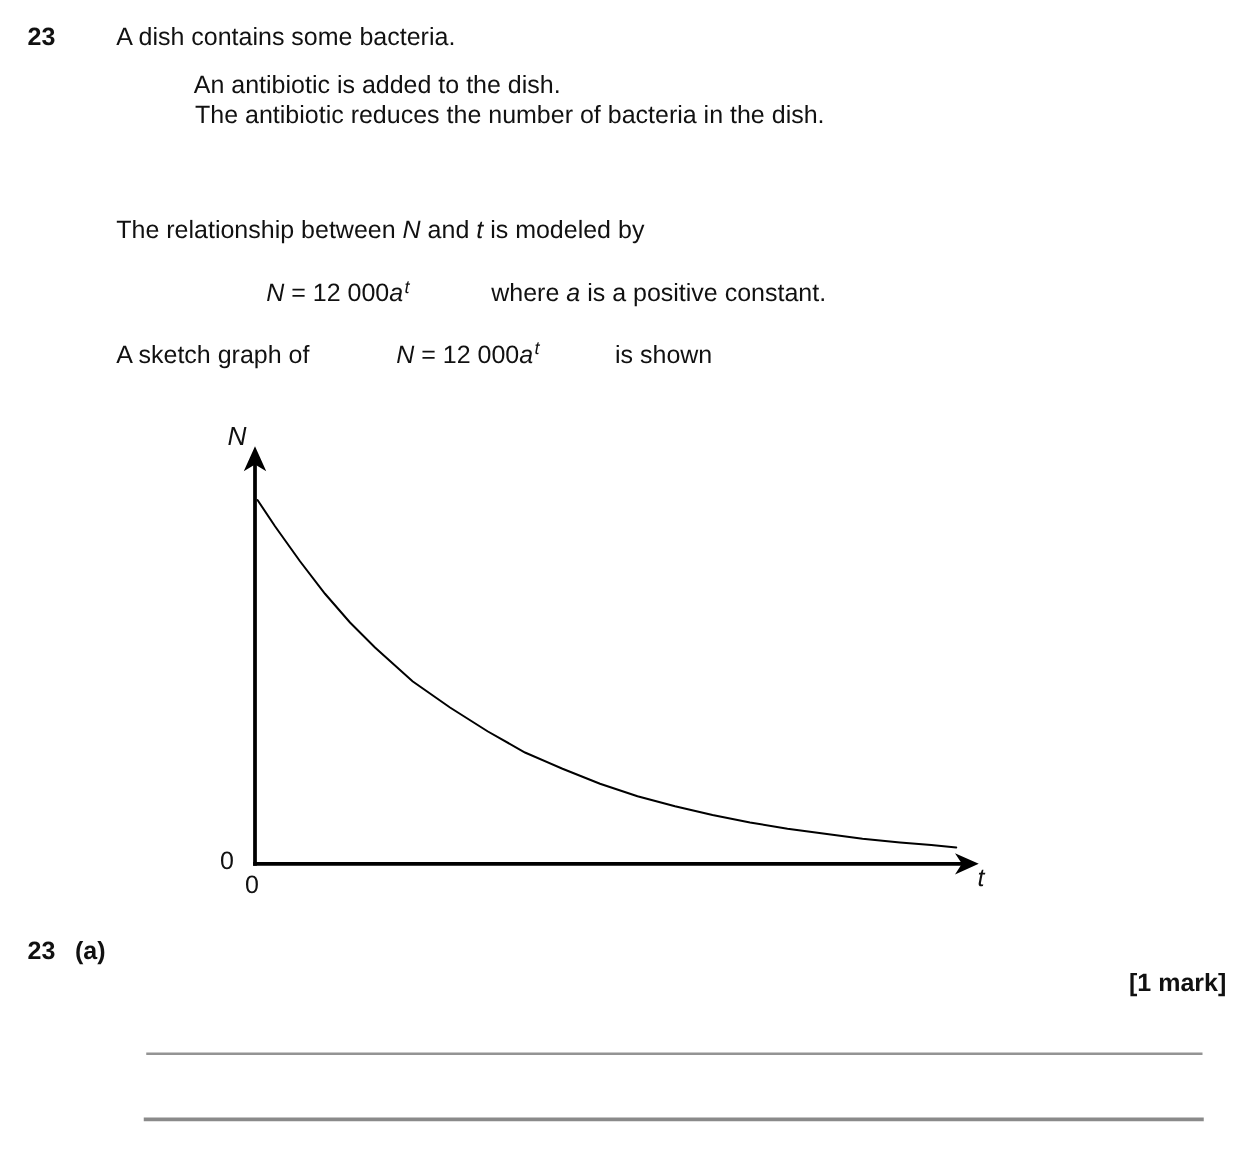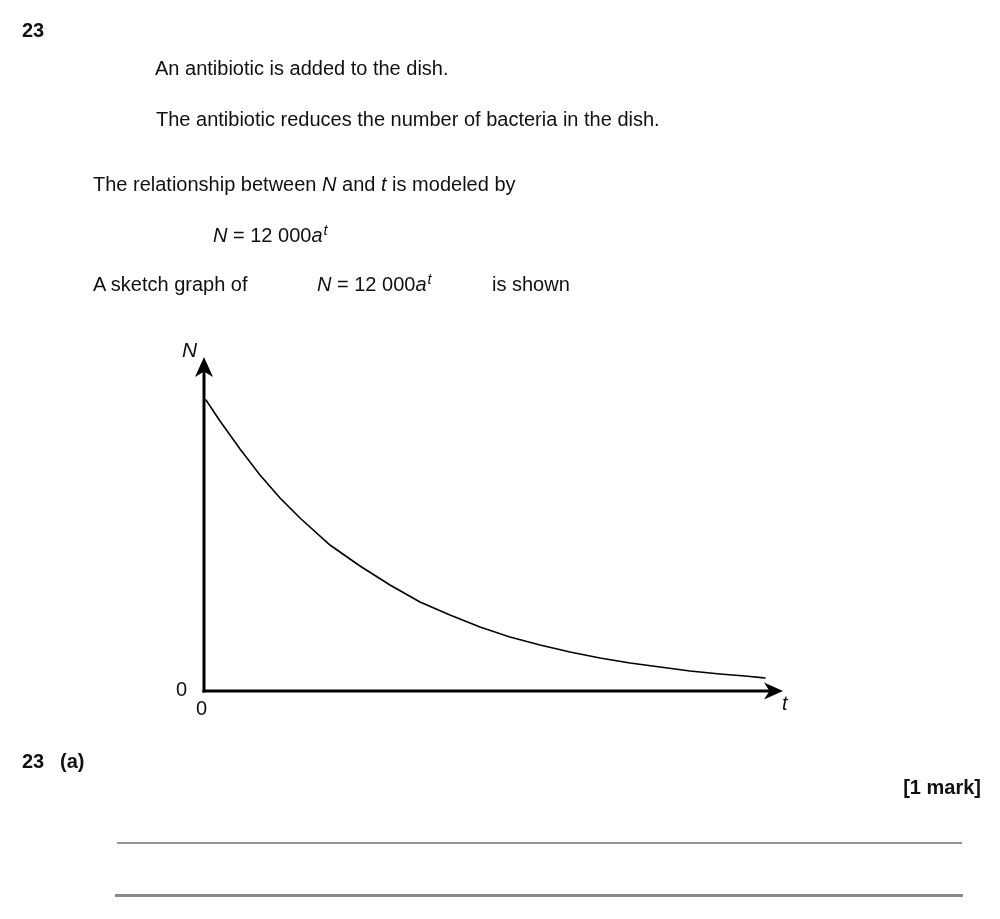--- a/index.html
+++ b/index.html
@@ -30,25 +30,27 @@
   }
   .graph-svg { position: absolute; left: 0; top: 330px; }
   .answer-line { position: absolute; }
 </style>
 </head>
 <body>
 
 <div class="page">
 
   <div class="txt bold" style="left:22px; top:19px;">23</div>
+  <div class="txt" style="left:93px; top:19px;"><span>A dish contains some bacteria.</span></div>
   <div class="txt" style="left:155px; top:57px;"><span>An antibiotic is added to the dish.</span></div>
-  <div class="txt" style="left:156px; top:108px;"><span>The antibiotic reduces the number of bacteria in the dish.</span></div>
+  <div class="txt" style="left:156px; top:81px;"><span>The antibiotic reduces the number of bacteria in the dish.</span></div>
   <div class="txt" style="left:93px; top:173px;text-align:center;"><span>The relationship between </span><span class="it">N</span><span> and </span><span class="it">t</span><span> is modeled by</span></div>
 
   <div class="txt" style="left:213px; top:224px;"><span class="it">N</span><span> = 12 000</span><span class="it">a</span><span class="it sup">t</span></div>
+  <div class="txt" style="left:393px; top:224px;"><span>where </span><span class="it">a</span><span> is a positive constant.</span></div>
 
   <div class="txt" style="left:93px; top:273px;"><span>A sketch graph of</span></div>
   <div class="txt" style="left:317px; top:273px;"><span class="it">N</span><span> = 12 000</span><span class="it">a</span><span class="it sup">t</span></div>
   <div class="txt" style="left:492px; top:273px;"><span>is shown</span></div>
 
   <svg class="graph-svg" width="800" height="390" viewBox="0 330 800 390">
 
     <line x1="204" y1="363" x2="204" y2="692.5" stroke="#000000" stroke-width="3"></line>
     <path d="M204,357 L195,377 L204,371.5 L213,377 Z" fill="#000000"></path>
 

